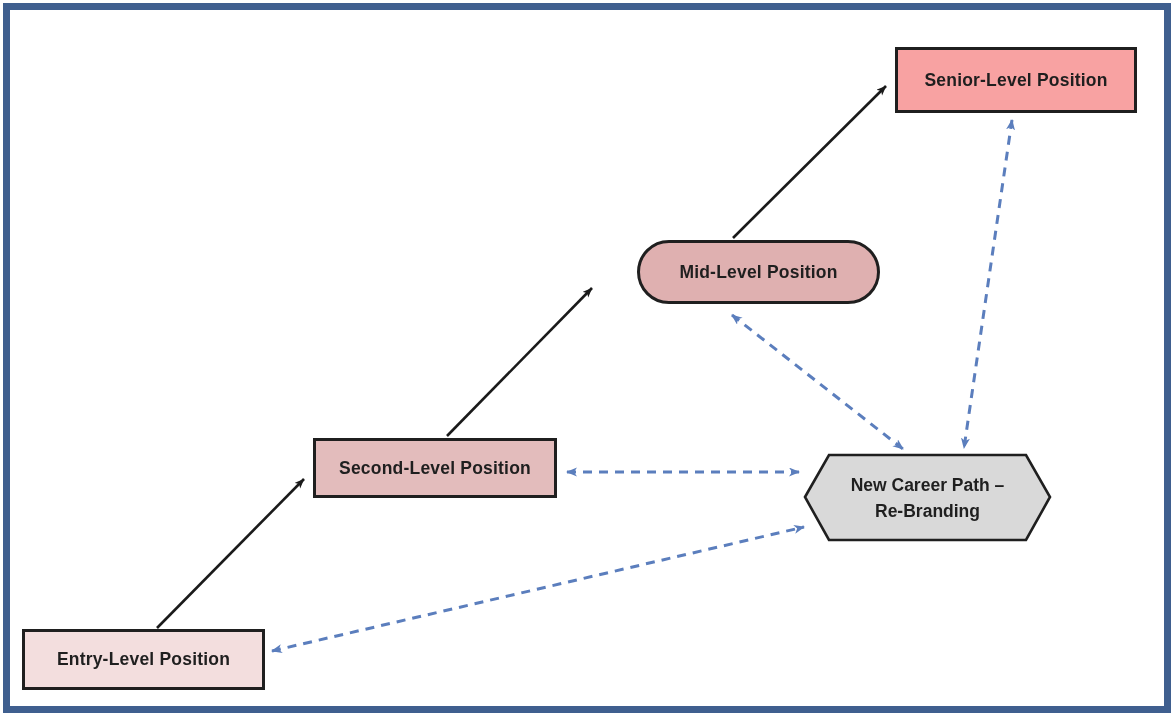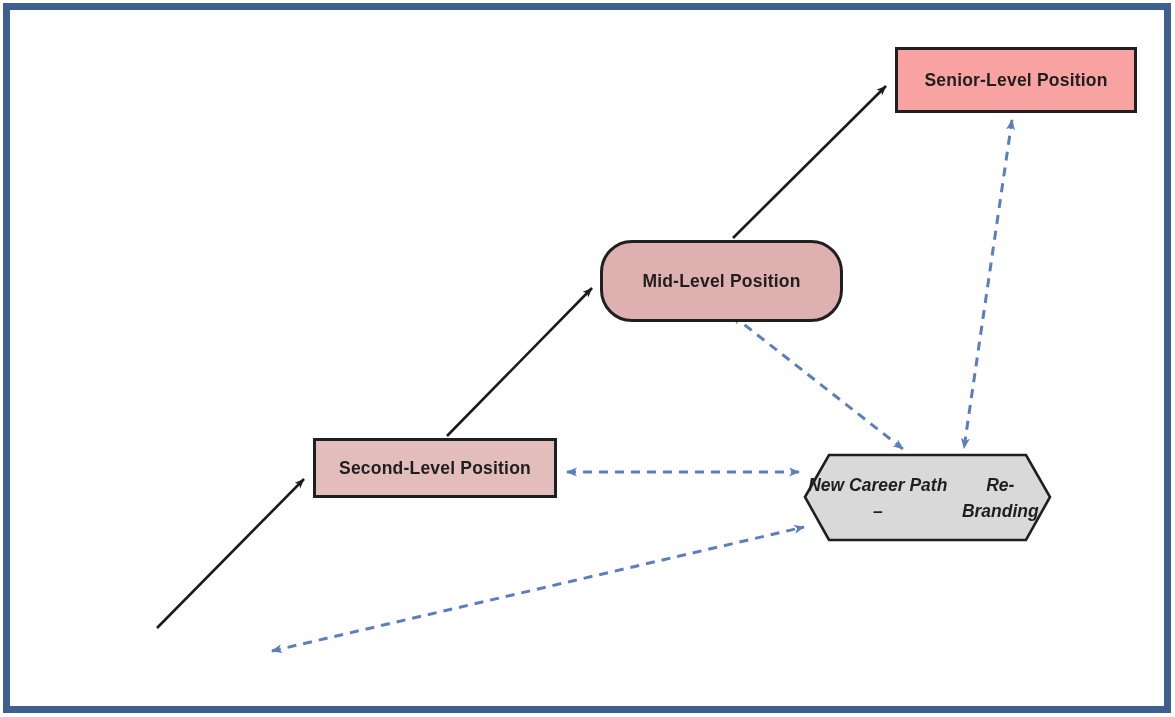--- a/index.html
+++ b/index.html
@@ -40,39 +40,38 @@
     align-items: center;
     justify-content: center;
     text-align: center;
     font-weight: bold;
     font-size: 17.5px;
     color: #1F1F1F;
     letter-spacing: 0.2px;
   }
   .node-entry  { left: 22px;  top: 629px; width: 243px; height: 61px; }
   .node-second { left: 313px; top: 438px; width: 244px; height: 60px; }
-  .node-mid    { left: 600px; top: 240px; width: 243px; height: 82px; border-radius: 32px; }
+  .node-mid    { left: 637px; top: 240px; width: 243px; height: 64px; border-radius: 32px; }
   .node-senior { left: 895px; top: 47px;  width: 242px; height: 66px; text-align: center; }
   .hex-label {
     position: absolute;
     left: 805px;
     top: 455px;
     width: 245px;
     height: 85px;
     display: flex;
-    flex-direction: row;
+    flex-direction: column;
     align-items: center;
     justify-content: center;
     text-align: center;
     font-weight: bold;
     font-size: 17.5px;
     line-height: 26px;
     color: #1F1F1F;
     pointer-events: none;
-    font-style: italic;
   }
 </style>
 </head>
 <body>
 
 <div class="stage">
   <div class="frame"></div>
 
   <svg class="arrows-svg" viewBox="0 0 1175 717" xmlns="http://www.w3.org/2000/svg">
     <defs>
@@ -92,20 +91,23 @@
     <line x1="733" y1="238" x2="886" y2="86" stroke="#1A1A1A" stroke-width="2.6" marker-end="url(#blackArrow)"></line>
 
     <line x1="567" y1="472" x2="799" y2="472" stroke="#5B7EBD" stroke-width="3" stroke-dasharray="9 7" marker-start="url(#blueArrowStart)" marker-end="url(#blueArrowEnd)"></line>
     <line x1="732" y1="315" x2="903" y2="449" stroke="#5B7EBD" stroke-width="3" stroke-dasharray="9 7" marker-start="url(#blueArrowStart)" marker-end="url(#blueArrowEnd)"></line>
     <line x1="1012" y1="120" x2="964" y2="448" stroke="#5B7EBD" stroke-width="3" stroke-dasharray="9 7" marker-start="url(#blueArrowStart)" marker-end="url(#blueArrowEnd)"></line>
     <line x1="272" y1="651" x2="804" y2="527" stroke="#5B7EBD" stroke-width="3" stroke-dasharray="9 7" marker-start="url(#blueArrowStart)" marker-end="url(#blueArrowEnd)"></line>
 
     <polygon points="805,497 829,455 1026,455 1050,497 1026,540 829,540" fill="#D9D9D9" stroke="#1F1F1F" stroke-width="2.6"></polygon>
   </svg>
 
+  <div class="node node-entry" style="background:#F3DEDE">
+    <span>Entry-Level Position</span>
+  </div>
 
   <div class="node node-second" style="background:#E3BCBC">
     <span>Second-Level Position</span>
   </div>
 
   <div class="node node-mid" style="background:#DFB0B0">
     <span>Mid-Level Position</span>
   </div>
 
   <div class="node node-senior" style="background:#F8A2A2">

